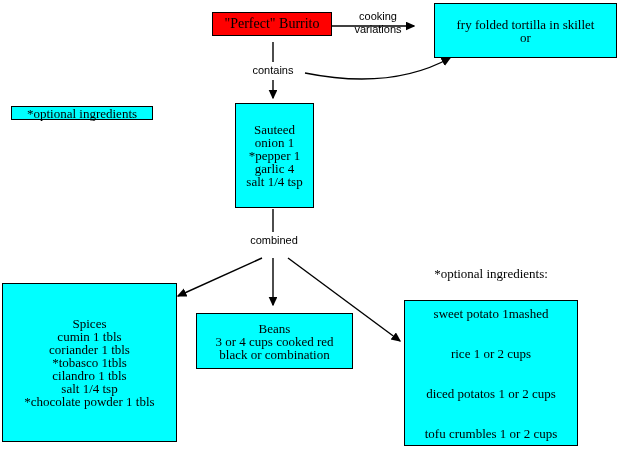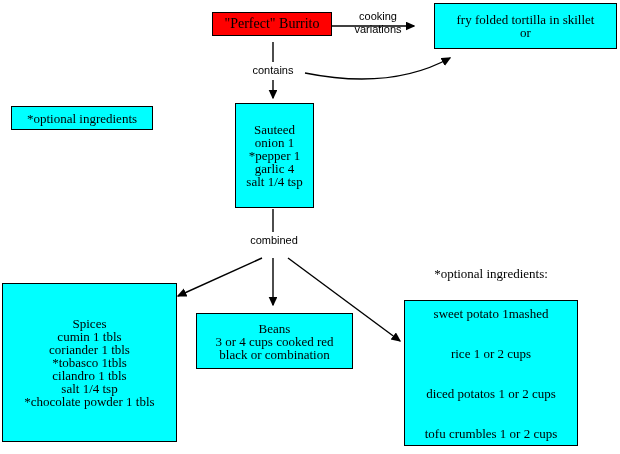--- a/index.html
+++ b/index.html
@@ -102,30 +102,30 @@
 
   <div class="node node-burrito" style="left:212px; top:12px; width:120px; height:24px; font-size:14px;">
     <span class="line">"Perfect" Burrito</span>
   </div>
 
   <div class="edge-label" style="left:344px; top:10px; width:68px;">
     <span>cooking</span><br>
     <span>variations</span>
   </div>
 
-  <div class="node" style="left:434px; top:3px; width:183px; height:46px; font-size:13px;">
+  <div class="node" style="left:434px; top:3px; width:183px; height:55px; font-size:13px;">
     <span class="line">fry folded tortilla in skillet</span>
     <span class="line">or</span>
   </div>
 
   <div class="edge-label" style="left:244px; top:64px; width:58px;">
     <span>contains</span>
   </div>
 
-  <div class="node" style="left:11px; top:106px; width:142px; height:24px; font-size:13px;">
+  <div class="node" style="left:11px; top:106px; width:142px; height:14px; font-size:13px;">
     <span class="line">*optional ingredients</span>
   </div>
 
   <div class="node" style="left:235px; top:103px; width:79px; height:105px; font-size:13px;">
     <span class="line">Sauteed</span>
     <span class="line">onion 1</span>
     <span class="line">*pepper 1</span>
     <span class="line">garlic 4</span>
     <span class="line">salt 1/4 tsp</span>
   </div>

